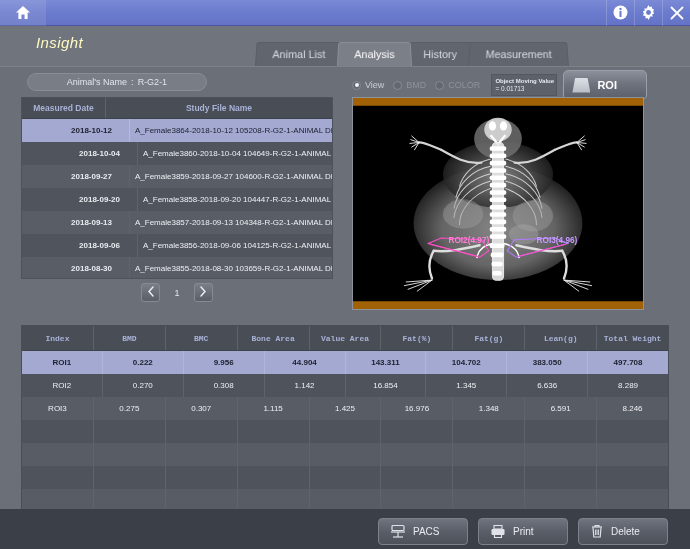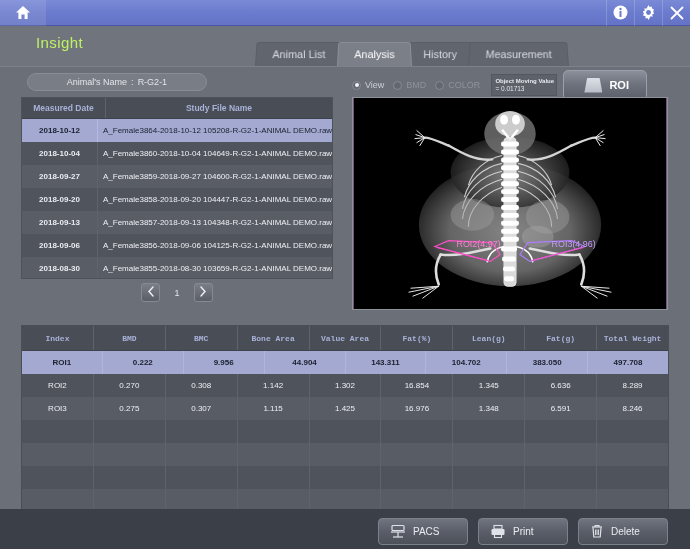--- a/index.html
+++ b/index.html
@@ -35,21 +35,21 @@
   }
   .tb-icon svg, .home-btn svg { display: block; }
 
   
   .appheader {
     position: absolute; left: 0; top: 26px; width: 690px; height: 40px;
     background: #70747d;
   }
   .brand {
     position: absolute; left: 36px; top: 8px;
-    font-size: 15px; color: #bef264; letter-spacing: .4px;
+    font-size: 15px; color: #fef9c3; letter-spacing: .4px; font-style: italic;
   }
   .tabs {
     position: absolute; left: 255px; top: 12px;
     display: flex; align-items: flex-end; height: 28px;
   }
   .tab {
     position: relative;
     height: 25px; line-height: 25px;
     padding: 0 16px;
     font-size: 11px; color: #d9dce2;
@@ -100,28 +100,29 @@
     display: flex; align-items: center; justify-content: center;
     height: 100%;
   }
   .ft-c1 { width: 84px; border-right: 1px solid #5f636c; }
   .ft-c2 { flex: 1; }
   .ft-row { display: flex; height: 23px; }
   .ft-row .c1 {
     width: 76px; font-size: 8px; font-weight: bold; color: #e9ecf1;
     display: flex; align-items: center; justify-content: center;
     border-right: 1px solid #5f636c;
+    margin-left: 32px;
   }
   .ft-row .c2 {
     flex: 1; font-size: 8px; color: #eef0f4;
     display: flex; align-items: center;
     padding-left: 5px; white-space: nowrap; overflow: hidden;
   }
   .ft-row.odd { background: #595d66; }
-  .ft-row.even { background: #50545d; }
+  .ft-row.even { background: #50545d; padding-left: 8px; }
   .ft-row.sel { background: #a3a9d0; }
   .ft-row.sel .c1, .ft-row.sel .c2 { color: #1d2030; }
   .ft-row.sel .c1 { border-right-color: #b5bade; }
 
   
   .pager {
     position: absolute; left: 21px; top: 283px; width: 312px;
     display: flex; align-items: center; justify-content: center; gap: 14px;
   }
   .pg-btn {
@@ -160,36 +161,37 @@
   }
   .omv .t { font-size: 6px; color: #e6e9ee; font-weight: bold; line-height: 8px; white-space: nowrap;}
   .omv .v { font-size: 6.5px; color: #e6e9ee; line-height: 8px; white-space: nowrap;}
 
   .roi-btn {
     margin-left: 6px;
     width: 84px; height: 30px;
     background: linear-gradient(to bottom,#8b909b 0%, #6e737e 45%, #5a5f6a 100%);
     border: 1px solid #9aa0ab; border-radius: 5px;
     display: flex; align-items: center; gap: 7px;
-    padding-left: 20px;
+    padding-left: 8px;
   }
   .roi-btn .glyph {
     width: 18px; height: 15px;
     background: linear-gradient(to bottom,#dde0e6,#b7bcc6);
     clip-path: polygon(16% 0%, 84% 0%, 100% 100%, 0% 100%);
     border: none;
   }
   .roi-btn .lbl { font-size: 11px; font-weight: bold; color: #ffffff; }
 
   
   .xray {
     position: absolute; left: 352px; top: 97px;
-    width: 316px; height: 213px;
-    background: #f0abfc; border: 1px solid #8e929b;
+    width: 292px; height: 213px;
+    background: #a16207; border: 1px solid #8e929b;
     overflow: hidden;
+    font-weight: bold;
   }
   .xray svg { display:block; width:100%; height:100%; }
 
   
   .datatable {
     position: absolute; left: 21px; top: 325px;
     width: 648px; height: 185px;
     border: 1px solid #4a4e57;
     background: #565a63;
     overflow: hidden;
@@ -474,41 +476,40 @@
   </div>
 
   <div class="datatable">
     <div class="dt-row dt-head">
       <div class="cell">Index</div>
       <div class="cell">BMD</div>
       <div class="cell">BMC</div>
       <div class="cell">Bone Area</div>
       <div class="cell">Value Area</div>
       <div class="cell">Fat(%)</div>
+      <div class="cell">Fat(g)</div>
       <div class="cell">Lean(g)</div>
-      <div class="cell">Fat(g)</div>
       <div class="cell">Total Weight</div>
     </div>
 
     <div class="dt-row sel">
       <div class="cell">ROI1</div>
       <div class="cell">0.222</div>
       <div class="cell">9.956</div>
       <div class="cell">44.904</div>
       <div class="cell">143.311</div>
       <div class="cell">104.702</div>
       <div class="cell">383.050</div>
       <div class="cell">497.708</div>
     </div>
     <div class="dt-row even">
       <div class="cell">ROI2</div>
       <div class="cell">0.270</div>
       <div class="cell">0.308</div>
       <div class="cell">1.142</div>
-      <div class="cell">1.302</div>
       <div class="cell">16.854</div>
       <div class="cell">1.345</div>
       <div class="cell">6.636</div>
       <div class="cell">8.289</div>
     </div>
     <div class="dt-row odd">
       <div class="cell">ROI3</div>
       <div class="cell">0.275</div>
       <div class="cell">0.307</div>
       <div class="cell">1.115</div>

